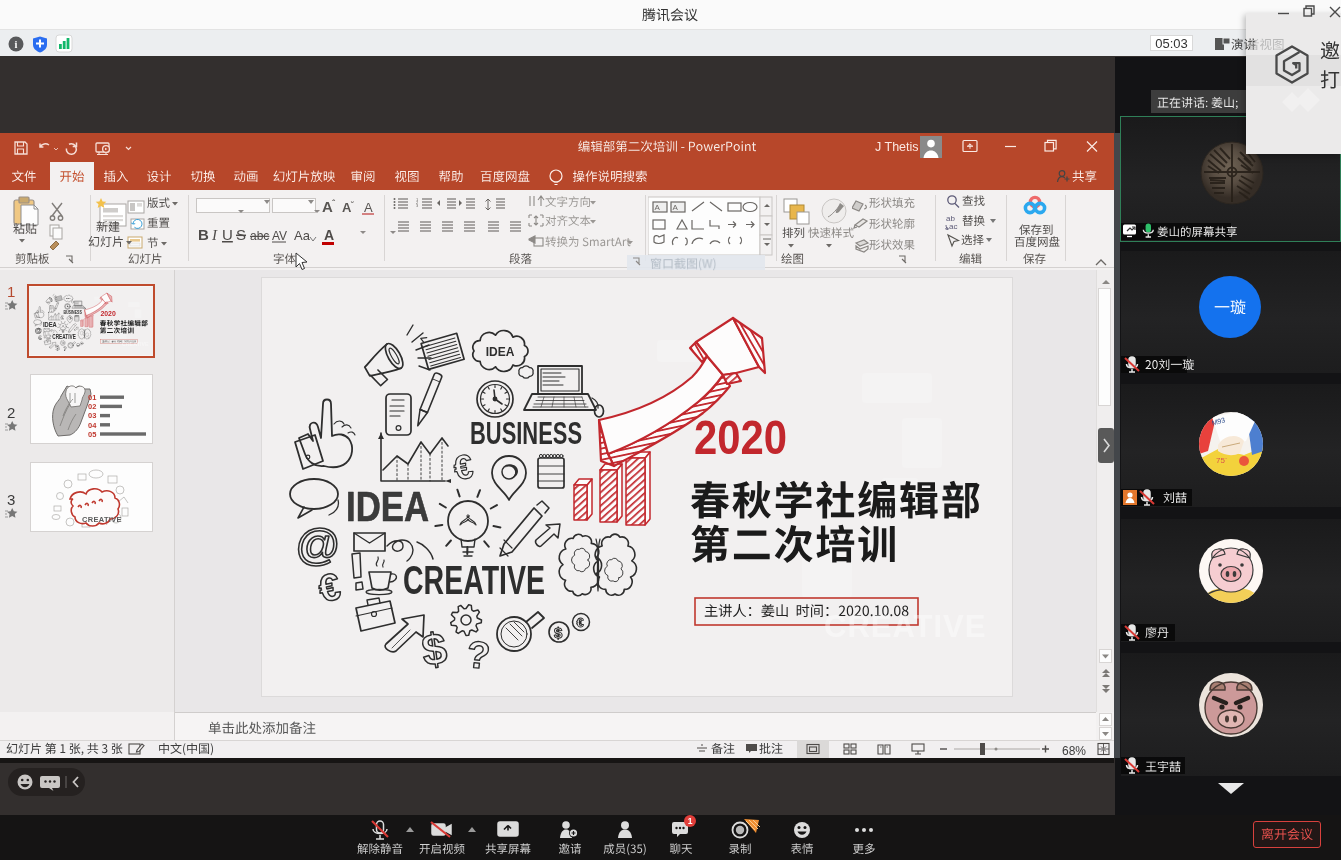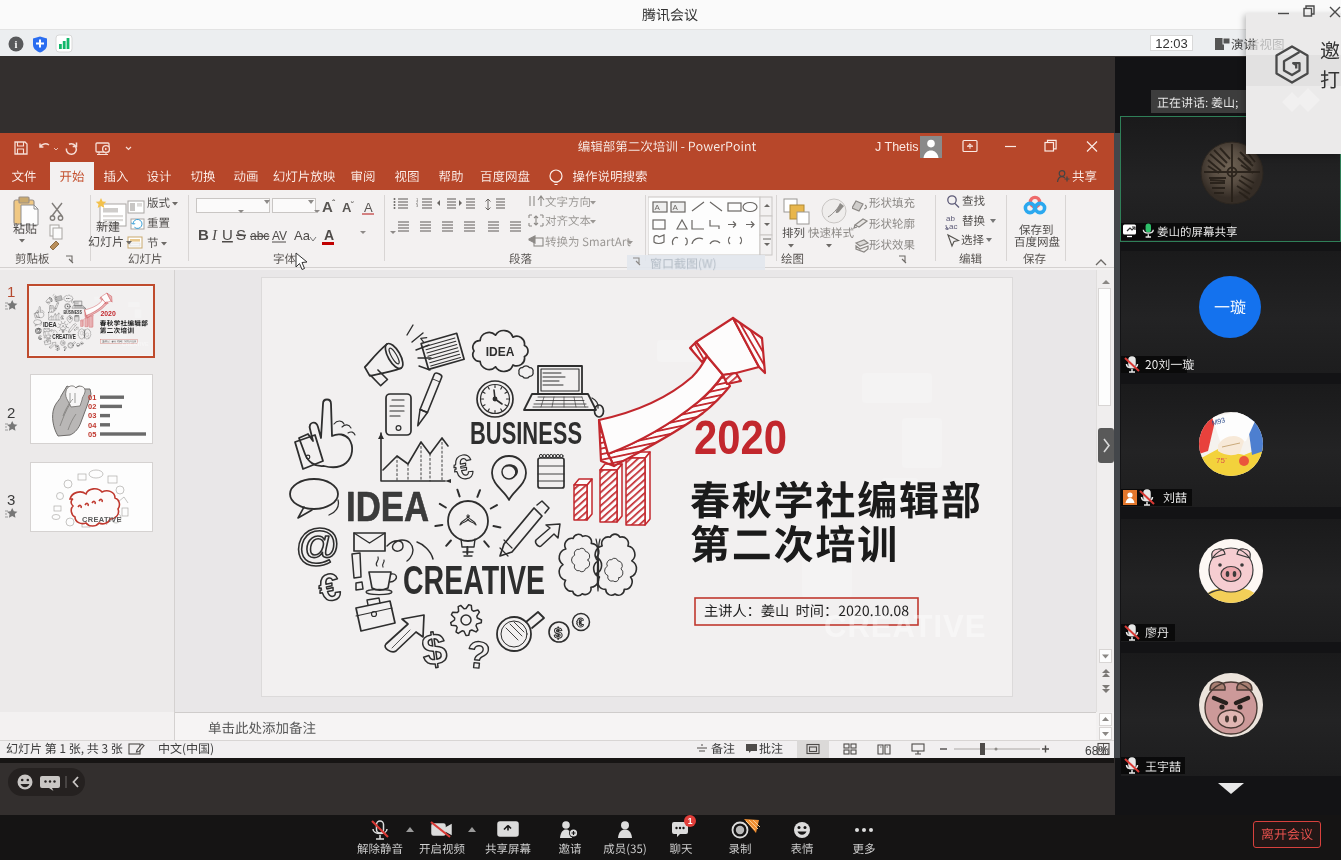--- a/index.html
+++ b/index.html
@@ -16,21 +16,21 @@
 <circle cx="16" cy="14" r="7.5" fill="#58595b"></circle>
       <text x="16" y="18" font-size="10.5" font-weight="bold" fill="#fff" text-anchor="middle" font-family="Liberation Serif">i</text>
 <path d="M40 6.5l7 2v6c0 4-3 6.5-7 8-4-1.5-7-4-7-8v-6z" fill="#2a6df0"></path>
       <path d="M40 9.5v8M36 13.5h8" stroke="#fff" stroke-width="2"></path>
 <rect x="56" y="5" width="16" height="17" rx="3" fill="#fff" stroke="#d8d8d8"></rect>
       <rect x="59" y="14" width="2.8" height="5" fill="#12b76a"></rect>
       <rect x="62.8" y="11" width="2.8" height="8" fill="#12b76a"></rect>
       <rect x="66.6" y="8" width="2.8" height="11" fill="#12b76a"></rect>
 </svg>
 <div class="a" style="left:1150px;top:35px;width:43px;height:16px;background:#fff;border:1px solid #d9d9d9"></div>
-<div class="a" style="left:1150px;top:36px;width:43px;text-align:center;font-size:13px;color:#333">12:03</div>
+<div class="a" style="left:1150px;top:36px;width:43px;text-align:center;font-size:13px;color:#333">05:03</div>
 <svg class="a" width="16" height="14" style="left:1215px;top:38px">
 <rect x="0" y="0" width="9" height="12" fill="#555"></rect>
       <rect x="8" y="0" width="7" height="6" fill="#555" stroke="#eceef0"></rect>
     </svg>
 <div class="a" style="left:0;top:56px;width:1341px;height:759px;background:#332f2e"></div>
 <div class="a" style="left:1115px;top:57px;width:226px;height:758px;background:#131315"></div>
 <div class="a" style="left:1114px;top:133px;width:6px;height:625px;background:#43464a"></div>
 <div class="a" style="left:0;top:815px;width:1341px;height:45px;background:#151414"></div>
 <div class="a" style="left:0;top:133px;width:1114px;height:625px;background:#f3f1f1"></div>
 <div class="a" style="left:0;top:133px;width:1114px;height:57px;background:#b7472a"></div>
@@ -681,21 +681,21 @@
       </g>
 <g fill="#c9c6c4">
         <path d="M34 8h16a2 2 0 0 1 2 2v8a2 2 0 0 1-2 2h-6l1.5 3 -4.5-3H34a2 2 0 0 1-2-2v-8a2 2 0 0 1 2-2z"></path>
         <circle cx="37.5" cy="13.5" r="1.2" fill="#252120"></circle>
         <circle cx="42" cy="13.5" r="1.2" fill="#252120"></circle>
         <circle cx="46.5" cy="13.5" r="1.2" fill="#252120"></circle>
       </g>
 <path d="M58 8v12" stroke="#55514f" stroke-width="1.5"></path>
 <path d="M70 9l-4.5 5 4.5 5" stroke="#c9c6c4" stroke-width="1.8" fill="none"></path>
 </svg>
-<div class="a" style="left:1085px;top:744px;font-size:12px;color:#3c3c3c">68%</div>
+<div class="a" style="left:1062px;top:744px;font-size:12px;color:#3c3c3c">68%</div>
 <svg class="a ovl" width="1341" height="860" style="left:0;top:0;z-index:70">
       <g fill="#333" transform="translate(642.0,20.0) scale(0.014000)">
         <use href="#gR817e" x="0"></use>
         <use href="#gR8baf" x="1000"></use>
         <use href="#gR4f1a" x="2000"></use>
         <use href="#gR8bae" x="3000"></use>
       </g>
 <g fill="#3a3a3a" transform="translate(1231.0,49.0) scale(0.012500)">
         <use href="#gR6f14" x="0"></use>
         <use href="#gR8bb2" x="1000"></use>

